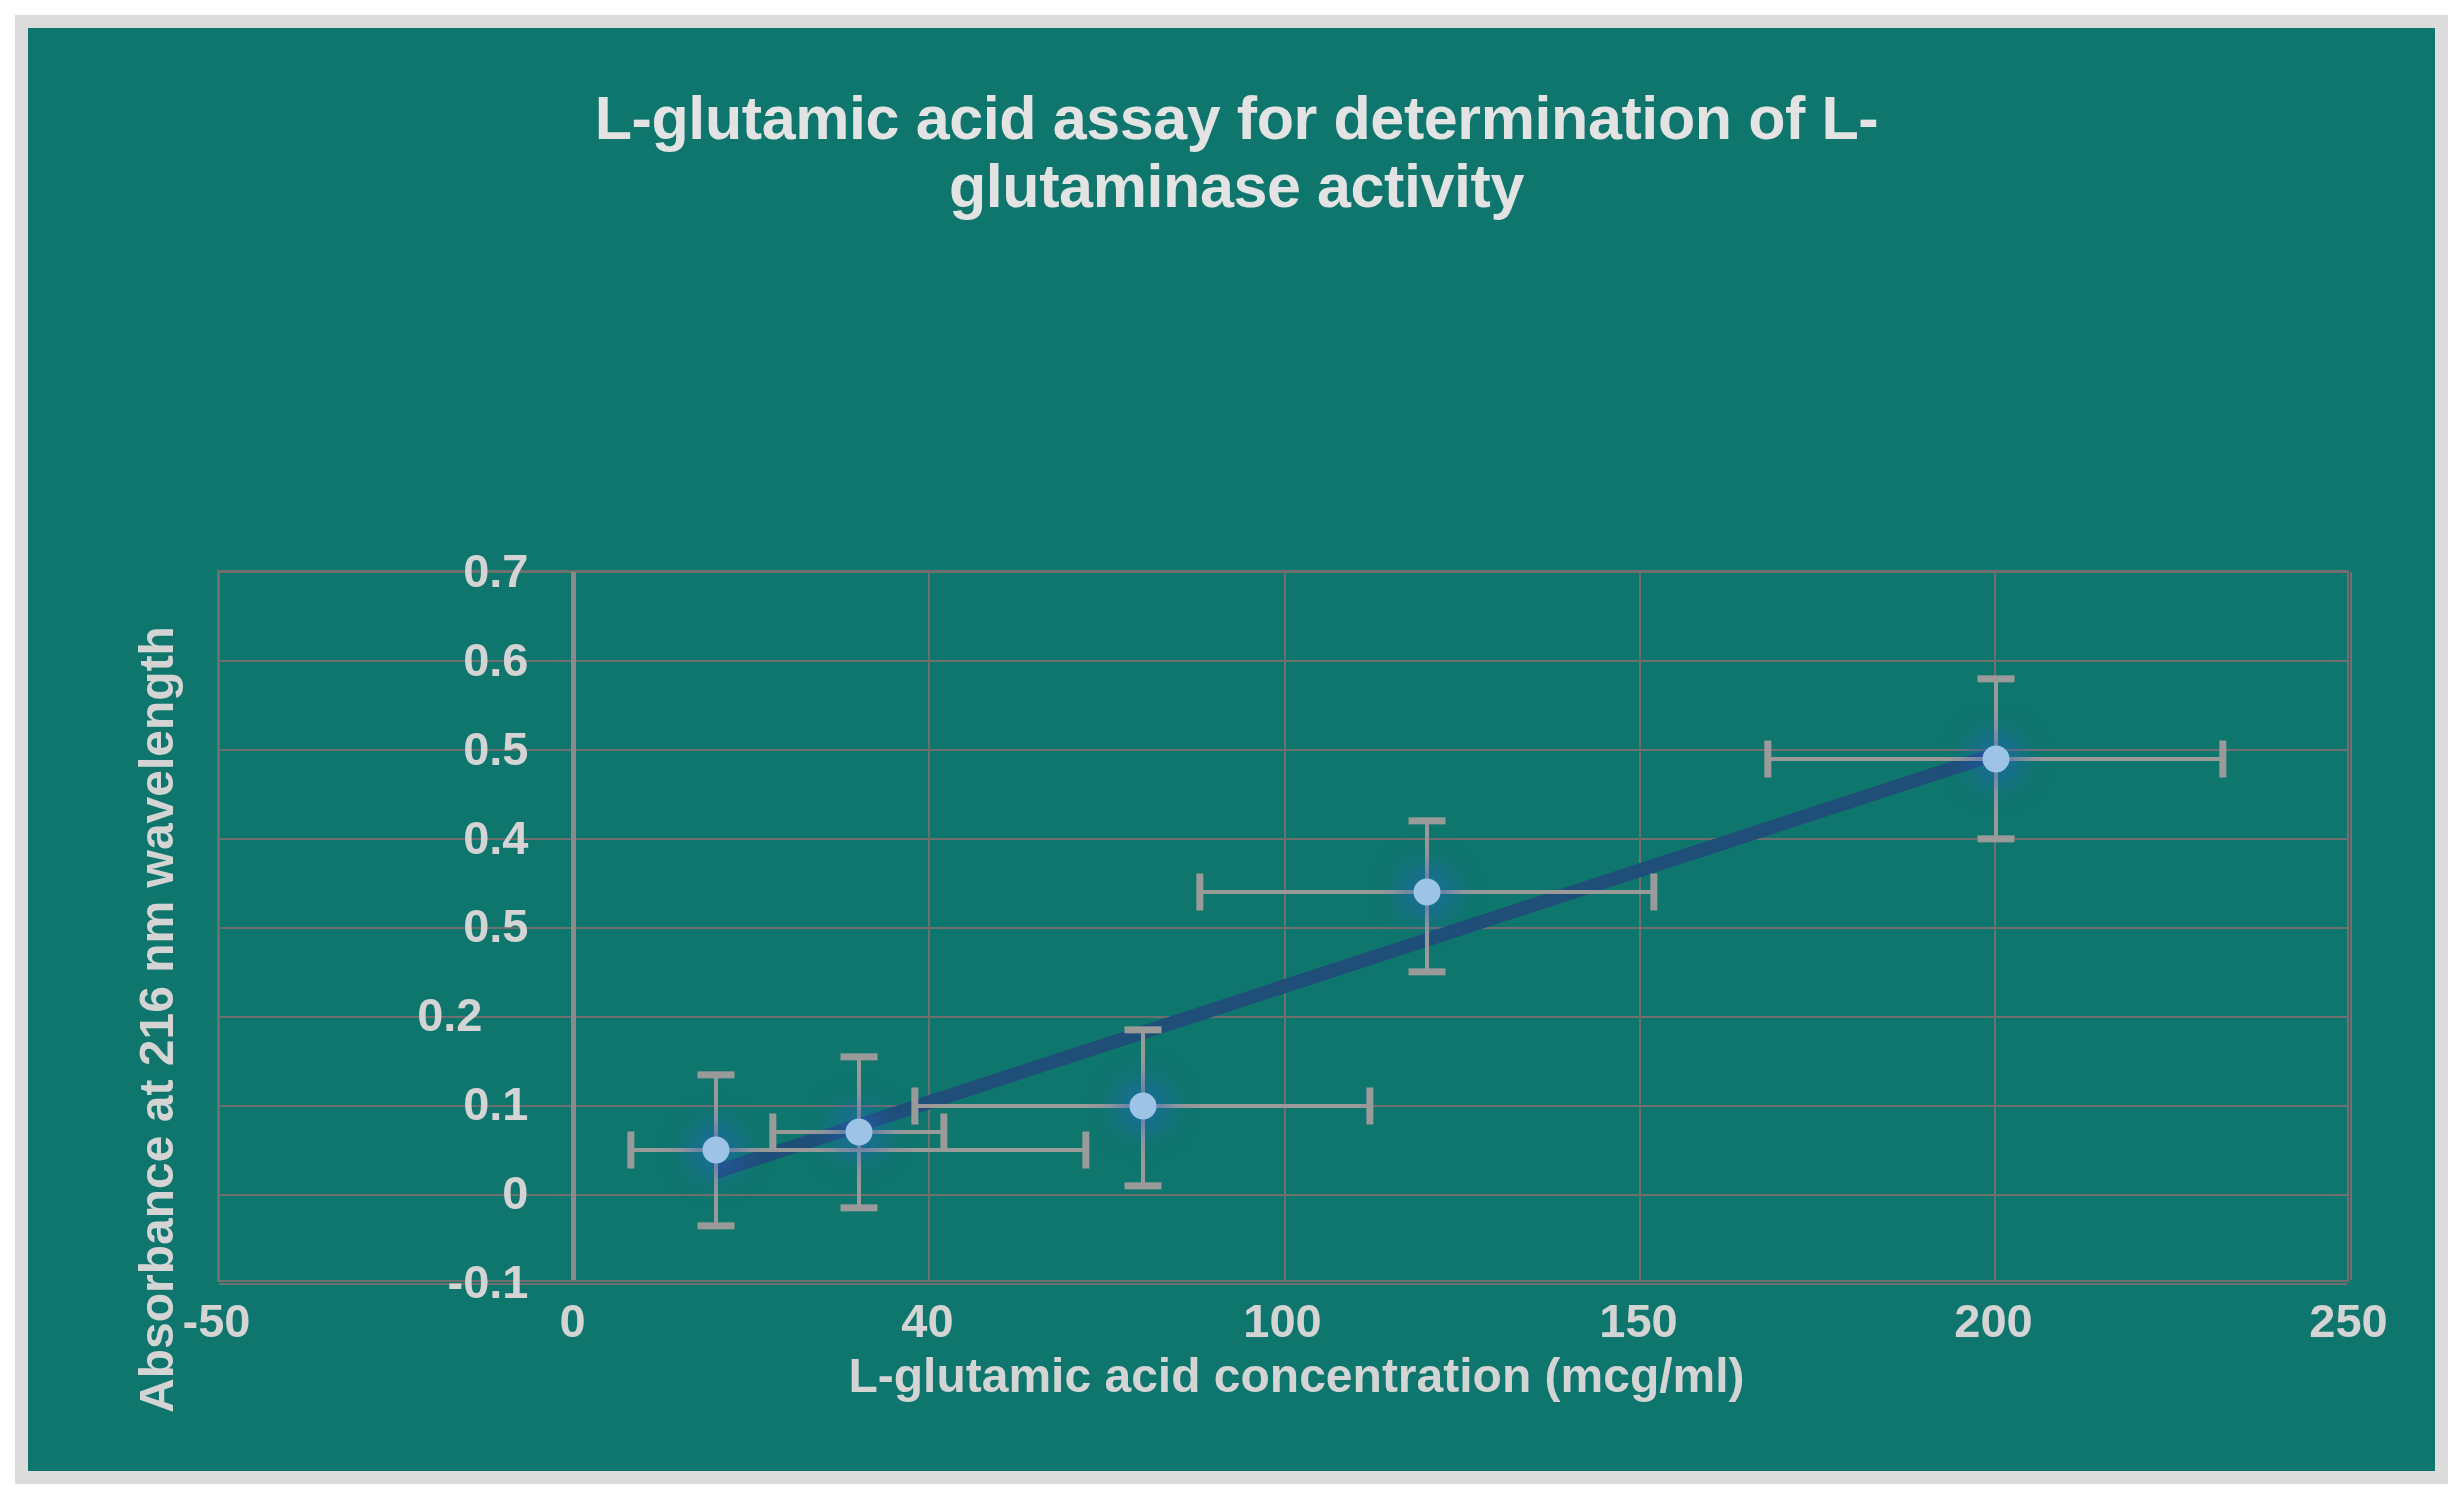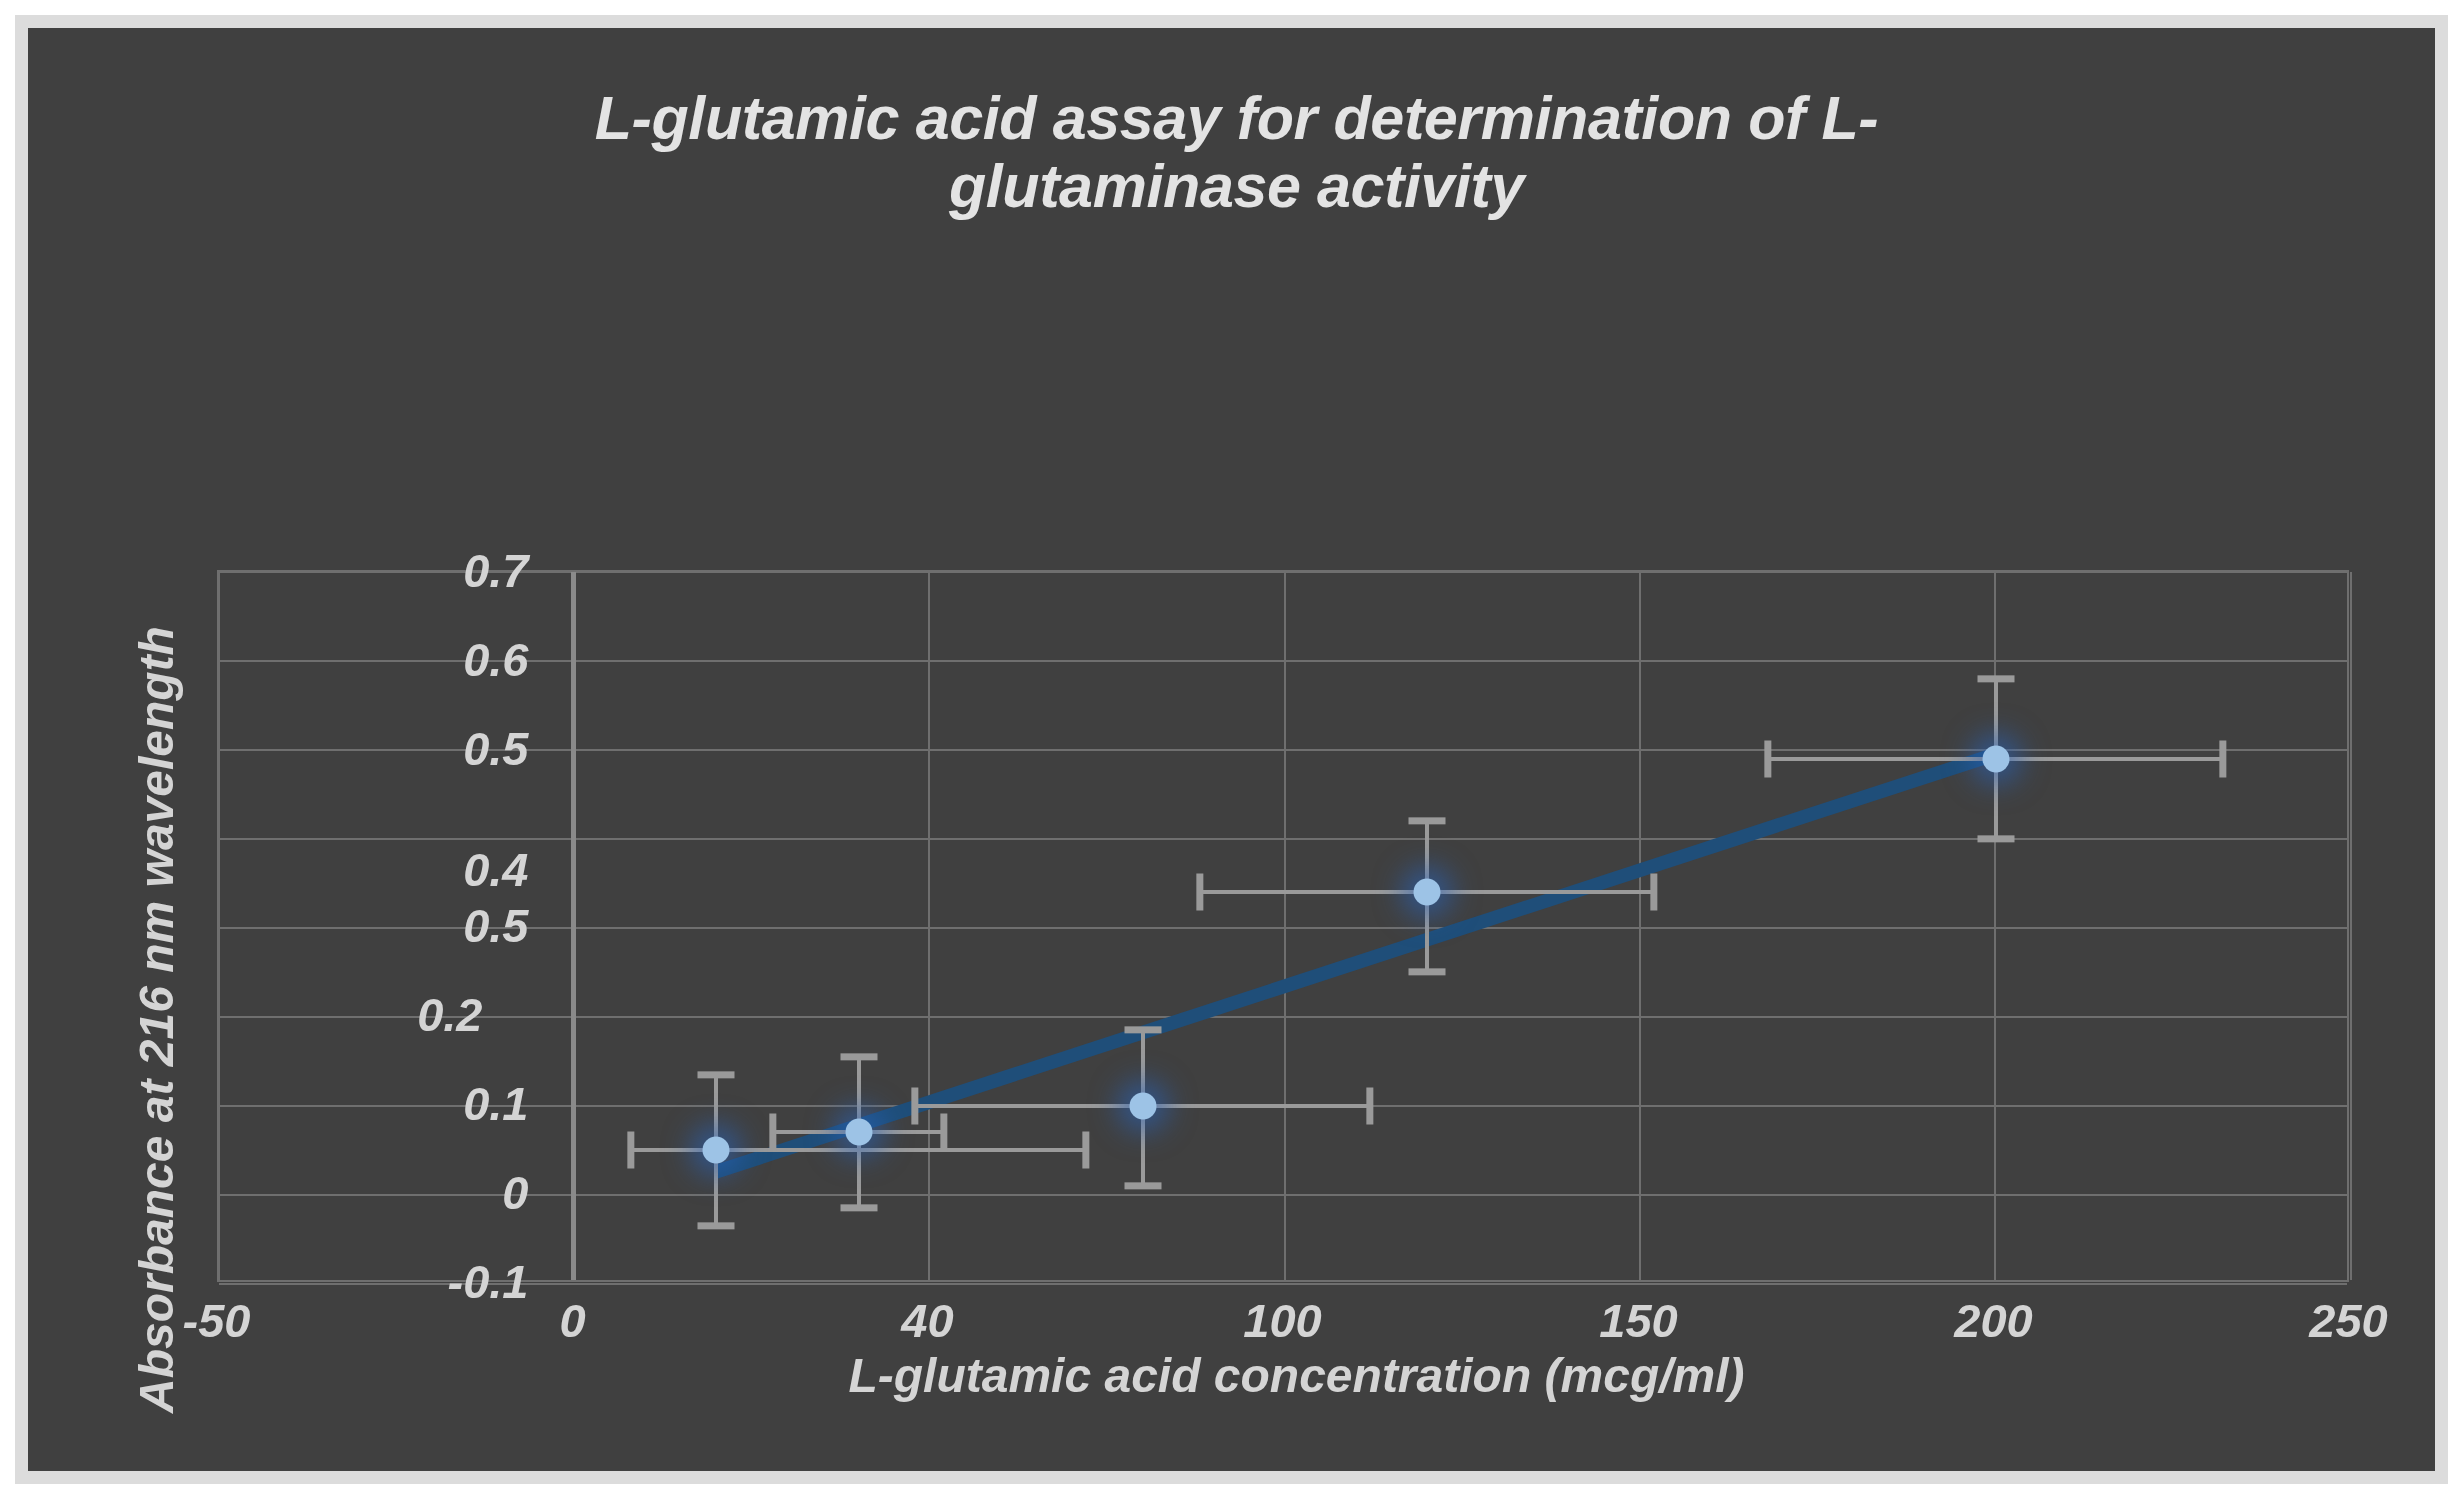--- a/index.html
+++ b/index.html
@@ -29,23 +29,22 @@
     width: 2433px;
     height: 1469px;
     background: #dcdcdc;
     box-sizing: border-box;
     padding: 13px;
   }
   #chart-canvas {
     position: relative;
     width: 100%;
     height: 100%;
-    background: #404040;
+    background: #0f766e;
     overflow: hidden;
-    font-style: italic;
   }
 
   
   #chart-title {
     position: absolute;
     left: 242px;
     top: 56px;
     width: 1934px;
     text-align: center;
     color: #e3e3e3;
@@ -288,21 +287,21 @@
             <div class="marker" style="left: 1777px; top: 187px;"></div>
           </div>
       </div>
 
       <div id="ytick-layer">
           <div class="ylabel-tick" style="top: 1253px; right: 1906px;">-0.1</div>
           <div class="ylabel-tick" style="top: 1164px; right: 1906px;">0</div>
           <div class="ylabel-tick" style="top: 1075px; right: 1906px;">0.1</div>
           <div class="ylabel-tick" style="top: 986px; right: 1952px;">0.2</div>
           <div class="ylabel-tick" style="top: 897px; right: 1906px;">0.5</div>
-          <div class="ylabel-tick" style="top: 841px; right: 1906px; text-align: center;">0.4</div>
+          <div class="ylabel-tick" style="top: 809px; right: 1906px; text-align: center;">0.4</div>
           <div class="ylabel-tick" style="top: 720px; right: 1906px;">0.5</div>
           <div class="ylabel-tick" style="top: 631px; right: 1906px;">0.6</div>
           <div class="ylabel-tick" style="top: 542px; right: 1906px;">0.7</div>
         </div>
       <div id="xtick-layer">
           <div class="xlabel-tick" style="left: 189px; top: 1265px;">-50</div>
           <div class="xlabel-tick" style="left: 545px; top: 1265px;">0</div>
           <div class="xlabel-tick" style="left: 900px; top: 1265px;">40</div>
           <div class="xlabel-tick" style="left: 1255px; top: 1265px;">100</div>
           <div class="xlabel-tick" style="left: 1611px; top: 1265px;">150</div>

